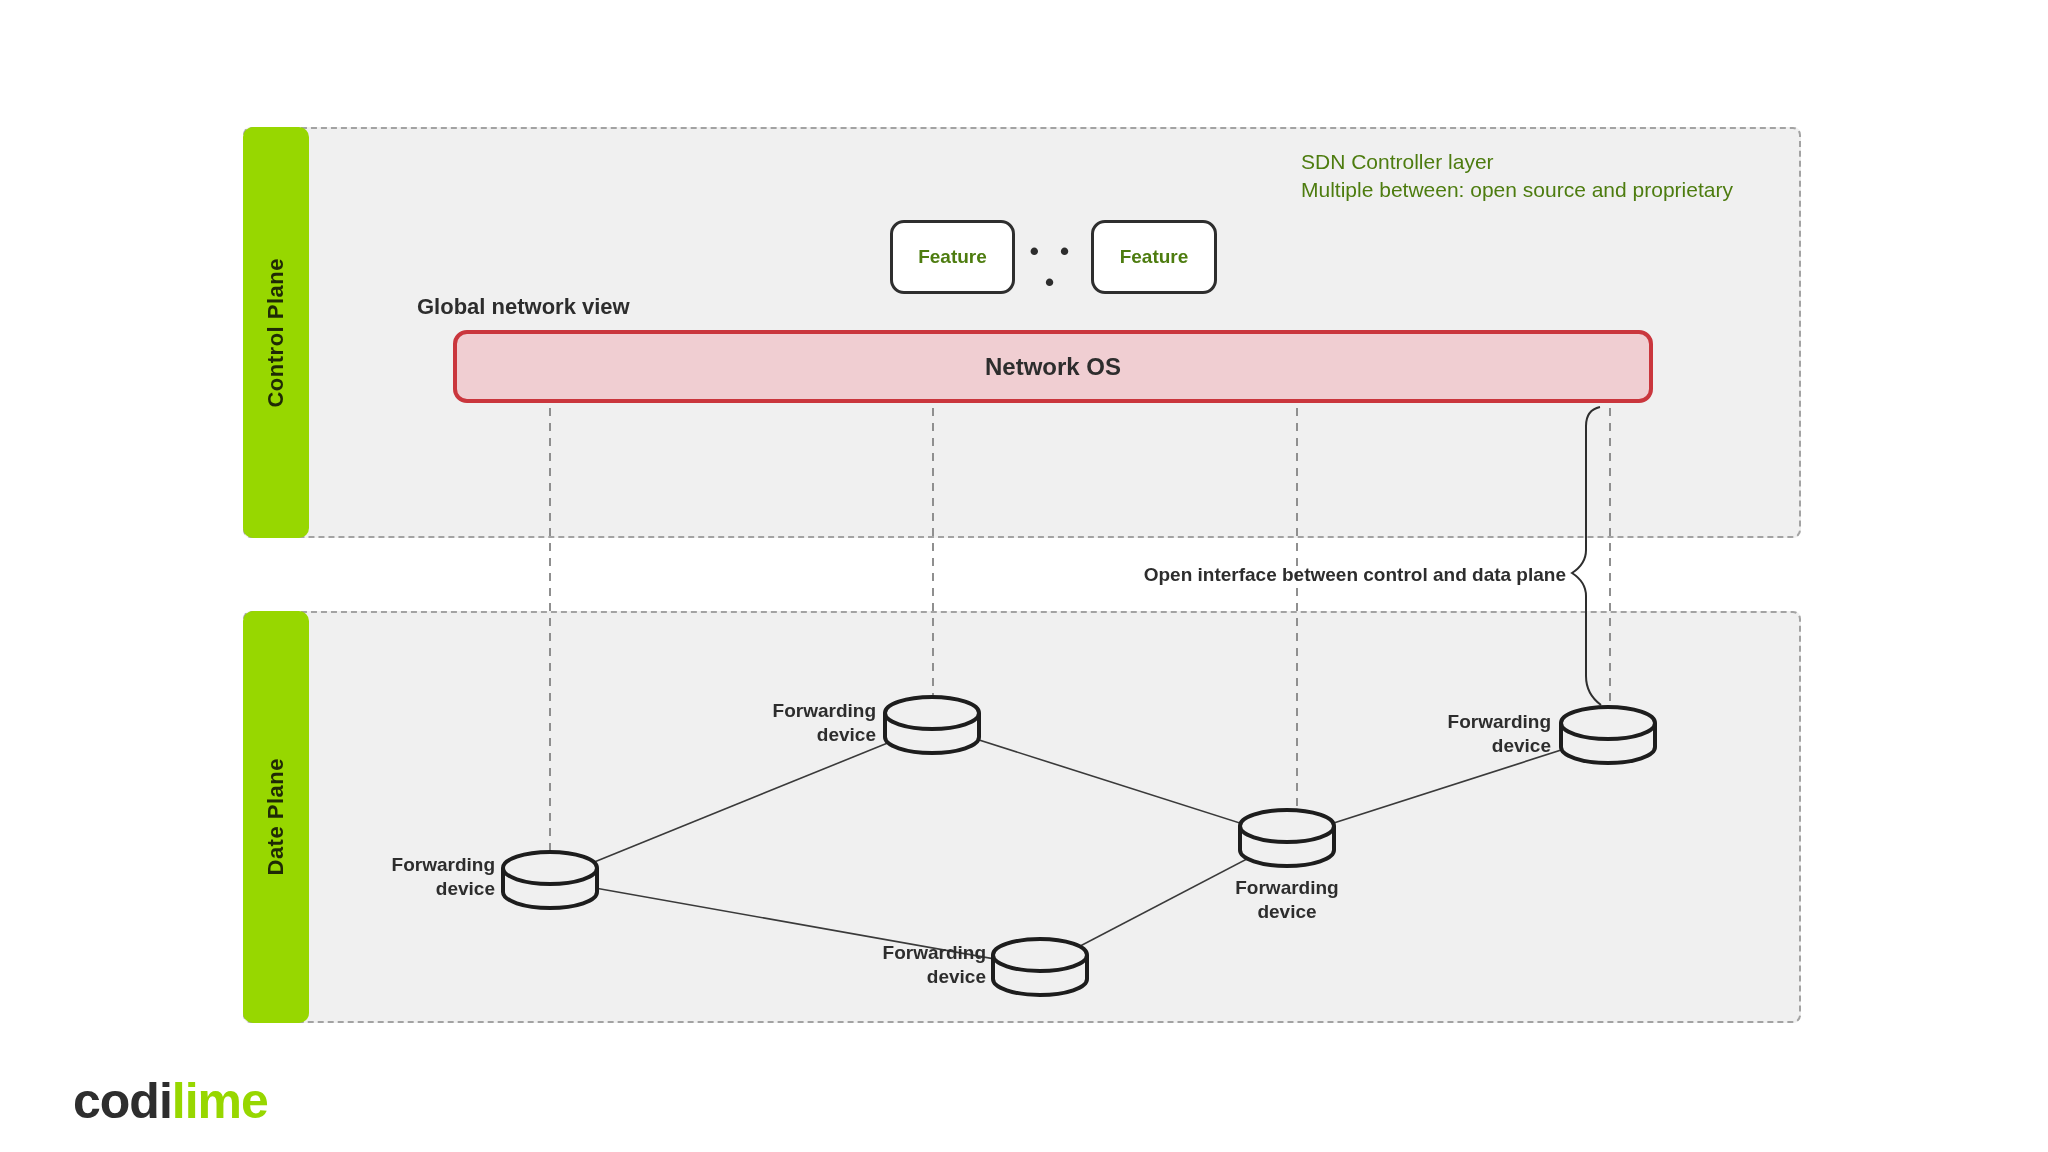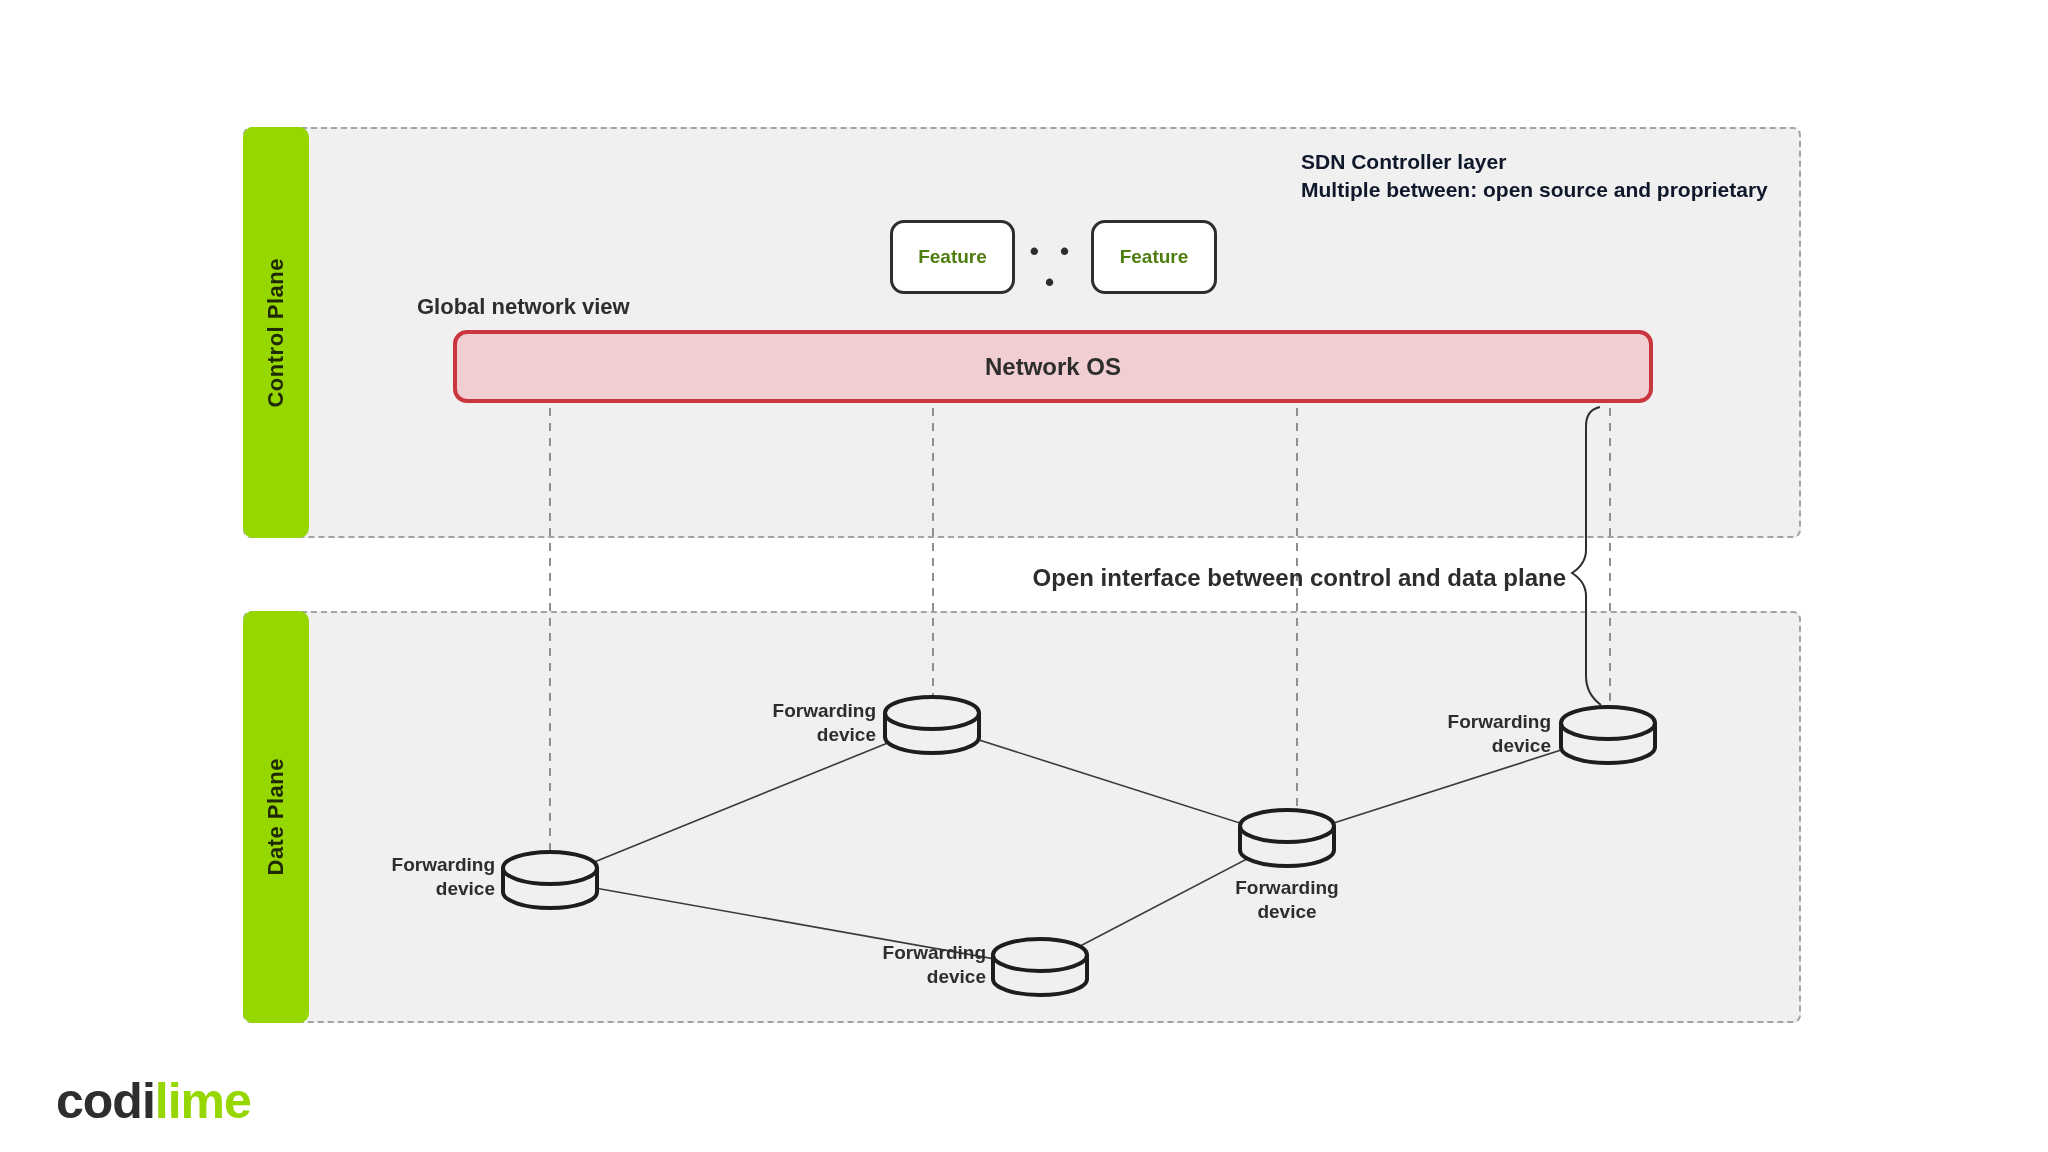--- a/index.html
+++ b/index.html
@@ -28,21 +28,21 @@
     display:flex;align-items:center;justify-content:center;
   }
   .plane-bar-label{
     writing-mode:vertical-rl;
     transform:rotate(180deg);
     font-size:22px;font-weight:bold;color:#1f2a05;
     letter-spacing:.5px;white-space:nowrap;
   }
   .title-block{
     position:absolute;left:1301px;top:148px;
-    font-size:21px;font-weight:bold;line-height:28px;color:#0f172a;
+    font-size:21px;font-weight:normal;line-height:28px;color:#4d7c0f;
   }
   .feature-box{
     position:absolute;top:220px;height:74px;
     background:#ffffff;border:3px solid #2e2e2e;border-radius:14px;
     display:flex;align-items:center;justify-content:center;
     font-size:19px;font-weight:bold;color:#4d7c0f;
     box-sizing:border-box;
   }
   #feature-box-1{left:890px;width:125px;}
   #feature-box-2{left:1091px;width:126px;}
@@ -57,37 +57,37 @@
   }
   #network-os-bar{
     position:absolute;left:453px;top:330px;width:1200px;height:73px;
     background:#f0ced2;border:4px solid #ca363d;border-radius:14px;
     display:flex;align-items:center;justify-content:center;
     font-size:24px;font-weight:bold;color:#2d2d2d;
     box-sizing:border-box;
   }
   #interface-note{
     position:absolute;left:1000px;top:564px;width:566px;
-    text-align:right;font-size:24px;font-weight:bold;color:#2d2d2d;
+    text-align:right;font-size:19px;font-weight:bold;color:#2d2d2d;
   }
   .device-label{
     position:absolute;
     font-size:19px;font-weight:bold;line-height:24px;color:#2d2d2d;
     white-space:pre-line;
   }
   .lbl-right{text-align:right;}
   .lbl-center{text-align:center;}
   #device-label-left{left:350px;top:853px;width:145px;}
   #device-label-top{left:728px;top:699px;width:148px;}
   #device-label-right{left:1403px;top:710px;width:148px;}
   #device-label-midright{left:1212px;top:876px;width:150px;}
   #device-label-bottom{left:838px;top:941px;width:148px;}
   #diagram-svg{position:absolute;left:0;top:0;pointer-events:none;}
   #logo{
-    position:absolute;left:56px;top:1072px;
+    position:absolute;left:73px;top:1072px;
     font-size:50px;font-weight:bold;letter-spacing:-1px;
   }
   #logo .logo-dark{color:#2e2e2e;}
   #logo .logo-lime{color:#97d700;}
 </style>
 </head>
 <body>
 
 <div id="canvas">
 

